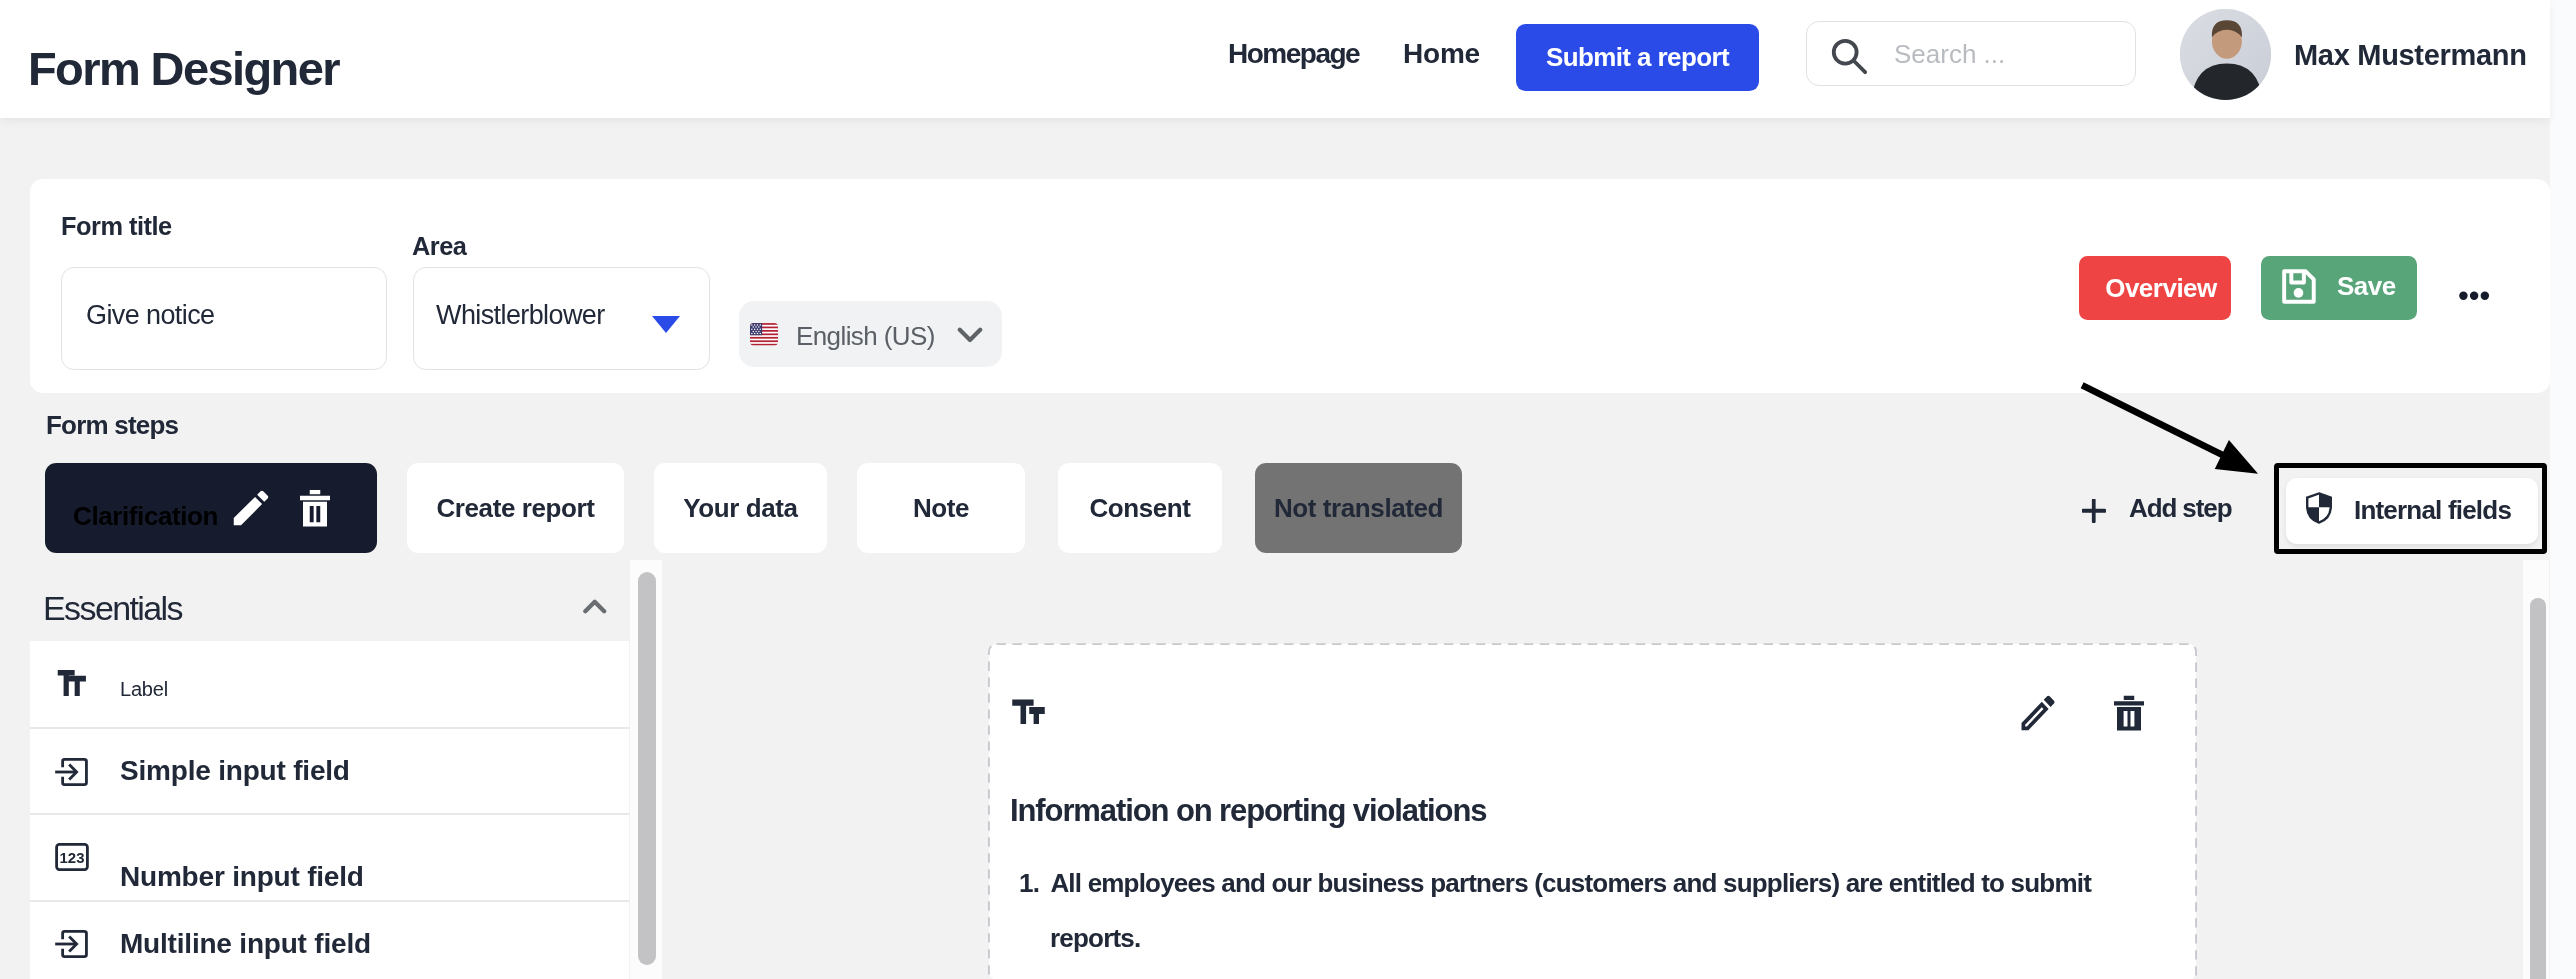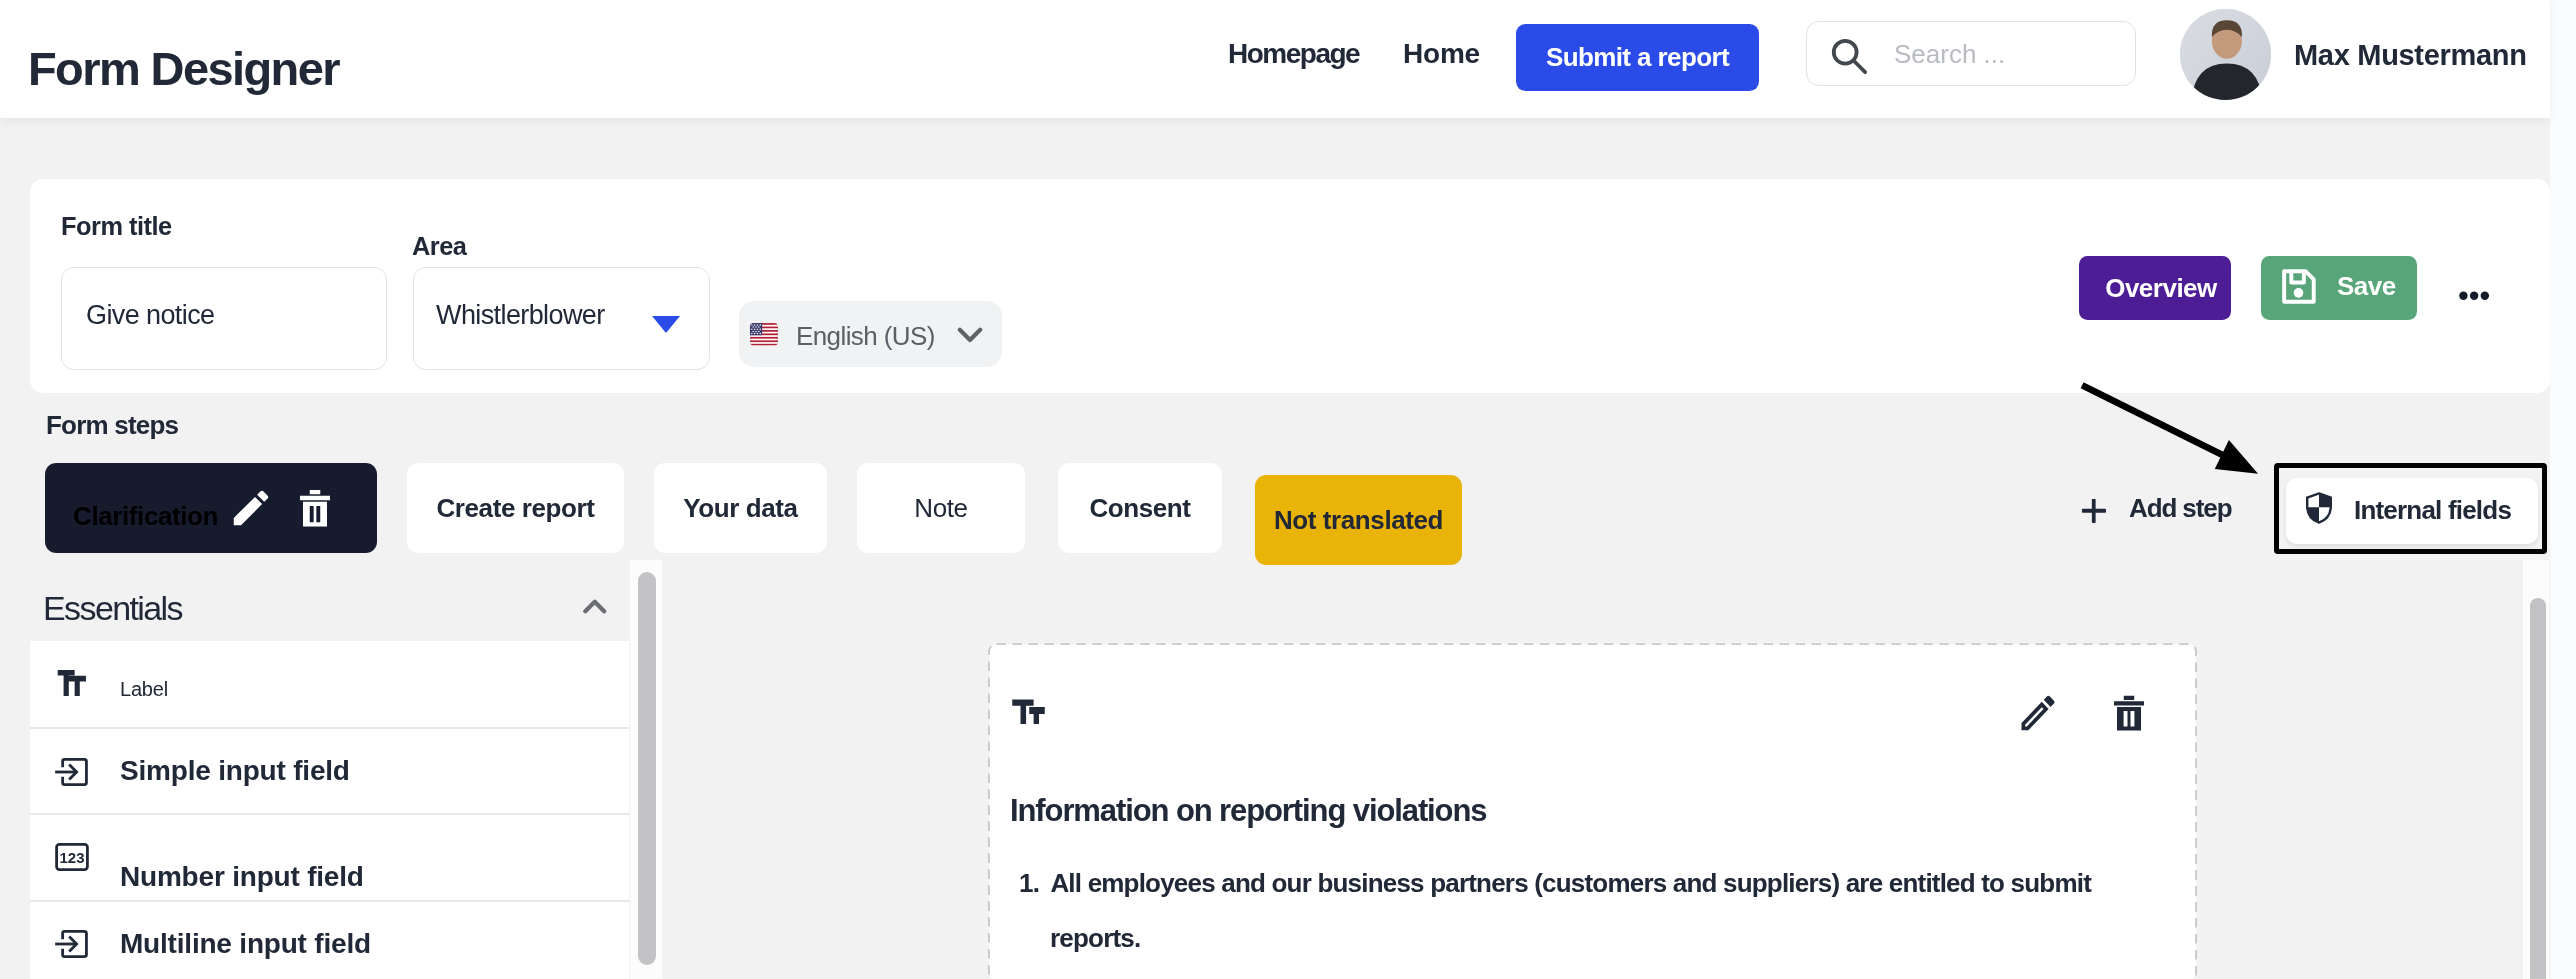--- a/index.html
+++ b/index.html
@@ -93,21 +93,21 @@
         <circle cx="8" cy="11.2" r="0.8"></circle>
         <circle cx="11" cy="11.2" r="0.8"></circle>
     </g>
   </g>
 </svg>
 <div class="abs" style="left:796px; top:321px; font-size:26px; letter-spacing:-0.6px; color:#5b6066;">English (US)</div>
 <svg class="abs" style="left:957px; top:324px;" width="26" height="20.7" viewBox="0 0 28 22" fill="none" stroke="#5f6368" stroke-width="4.5" stroke-linecap="round" stroke-linejoin="round">
   <polyline points="3,6 14,17 25,6"></polyline>
 </svg>
 
-<div class="abs" style="left:2079px; top:256px; width:152px; height:64px; background:#4c1d95; border-radius:8.5px; color:#fff; font-size:26px; font-weight:bold; letter-spacing:-0.5px; display:flex; align-items:center; justify-content:center;padding-left:12px;">Overview</div>
+<div class="abs" style="left:2079px; top:256px; width:152px; height:64px; background:#ef4444; border-radius:8.5px; color:#fff; font-size:26px; font-weight:bold; letter-spacing:-0.5px; display:flex; align-items:center; justify-content:center;padding-left:12px;">Overview</div>
 <div class="abs" style="left:2261px; top:256px; width:156px; height:64px; background:#57a578; border-radius:8.5px;">
   <svg class="abs" style="left:16px; top:9.4px;" width="43" height="43" viewBox="0 0 24 24" fill="none" stroke="#fff" stroke-width="2.2" stroke-linejoin="round">
     <path d="M4 3.5 H16 L20.5 8 V20.5 H4 Z"></path>
     <path d="M8 3.6 V9.8 H15 V3.6"></path>
     <circle cx="12" cy="15.6" r="2.7" fill="#fff" stroke="none"></circle>
   </svg>
   <div class="abs" style="left:76px; top:0; height:60px; display:flex; align-items:center; color:#fff; font-size:26px; font-weight:bold; letter-spacing:-0.5px;">Save</div>
 </div>
 <div class="abs" style="left:2459px; top:286px; width:31px; height:9.4px;">
   <svg width="31" height="9.4" viewBox="0 0 33 10">
@@ -129,23 +129,23 @@
 <svg class="abs" style="left:228px; top:485px;" width="46" height="46" viewBox="0 0 24 24" fill="#fff">
   <path d="M3 17.2 V21 h3.8 L17.8 9.9 l-3.7-3.7 L3 17.2 Z M20.7 7 c0.4-0.4 0.4-1 0-1.4 l-2.3-2.3 c-0.4-0.4-1-0.4-1.4 0 l-1.8 1.8 3.7 3.7 L20.7 7 Z"></path>
 </svg>
 <svg class="abs" style="left:297px; top:487px;" width="36" height="41" viewBox="0 0 24 28" fill="#fff" preserveAspectRatio="none">
   <path d="M2 6 H22 V9 H2 Z M8.5 2 H15.5 V5 H8.5 Z"></path>
   <path d="M4 10 H20 V27 H4 Z M8.5 13 h2.6 v11 H8.5 Z M12.9 13 h2.6 v11 h-2.6 Z" fill-rule="evenodd"></path>
 </svg>
 
 <div class="abs" style="left:407px; top:463px; width:217px; height:90px; background:#fff; border-radius:11.3px; display:flex; align-items:center; justify-content:center; font-size:26px; font-weight:bold; letter-spacing:-0.4px;">Create report</div>
 <div class="abs" style="left:654px; top:463px; width:173px; height:90px; background:#fff; border-radius:11.3px; display:flex; align-items:center; justify-content:center; font-size:26px; font-weight:bold; letter-spacing:-0.4px;">Your data</div>
-<div class="abs" style="left:857px; top:463px; width:168px; height:90px; background:#fff; border-radius:11.3px; display:flex; align-items:center; justify-content:center; font-size:26px; font-weight:normal; letter-spacing:-0.4px;">Note</div>
+<div class="abs" style="left:857px; top:463px; width:168px; height:90px; background:#fff; border-radius:11.3px; display:flex; align-items:center; justify-content:center; font-size:26px; font-weight:bold; letter-spacing:-0.4px;">Note</div>
 <div class="abs" style="left:1058px; top:463px; width:164px; height:90px; background:#fff; border-radius:11.3px; display:flex; align-items:center; justify-content:center; font-size:26px; font-weight:bold; letter-spacing:-0.4px;">Consent</div>
-<div class="abs" style="left:1255px; top:475px; width:207px; height:90px; background:#eab308; border-radius:11.3px; display:flex; align-items:center; justify-content:center; font-size:26px; font-weight:bold; letter-spacing:-0.4px;">Not translated</div>
+<div class="abs" style="left:1255px; top:463px; width:207px; height:90px; background:#737373; border-radius:11.3px; display:flex; align-items:center; justify-content:center; font-size:26px; font-weight:bold; letter-spacing:-0.4px;">Not translated</div>
 
 <svg class="abs" style="left:2082px; top:499px;" width="23.5" height="23.5" viewBox="0 0 25 25" stroke="#212837" stroke-width="4" stroke-linecap="round">
   <line x1="12.5" y1="1" x2="12.5" y2="24"></line>
     <line x1="1" y1="12.5" x2="24" y2="12.5"></line>
 </svg>
 <div class="abs" style="left:2129px; top:493px; font-size:26px; font-weight:bold; letter-spacing:-1.1px;">Add step</div>
 
 <div class="abs" style="left:2274px; top:463px; width:273px; height:91px; border:5.6px solid #000; border-radius:3.8px;"></div>
 <div class="abs" style="left:2286px; top:478px; width:252px; height:66px; background:#fff; border-radius:11.3px; box-shadow:0 2.8px 5.6px rgba(0,0,0,0.08);"></div>
 <svg class="abs" style="left:2306px; top:492px;" width="26" height="32" viewBox="0 0 28 34">

